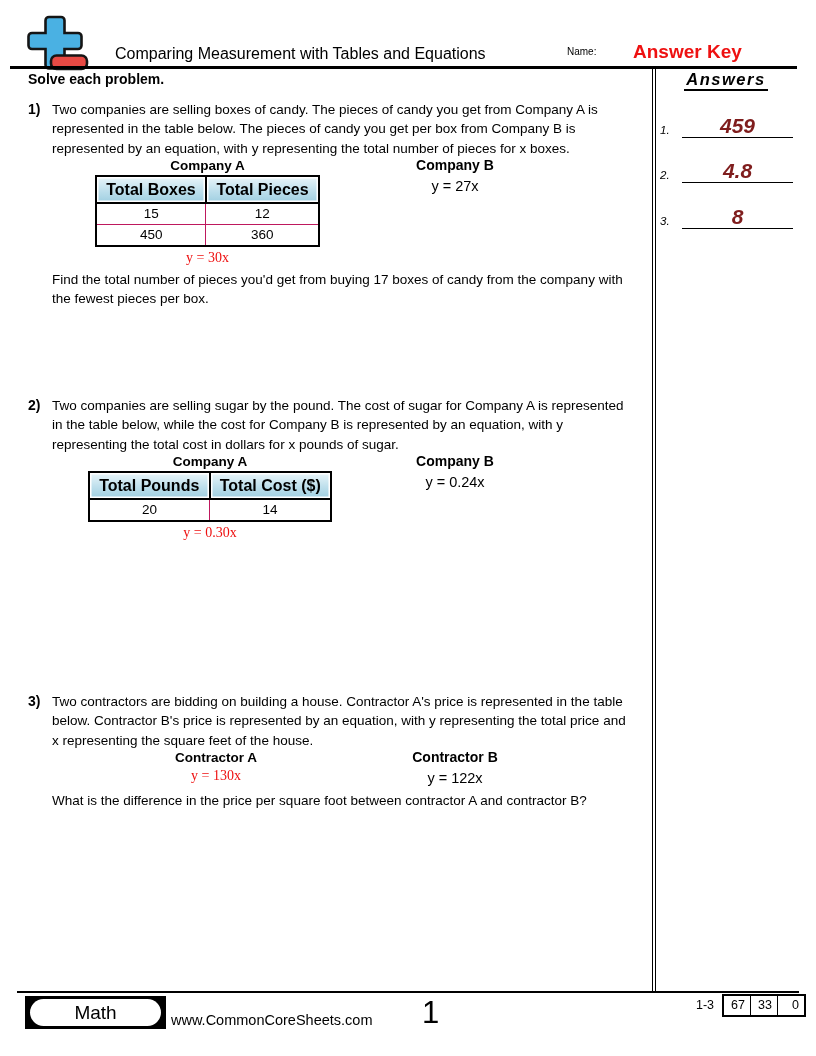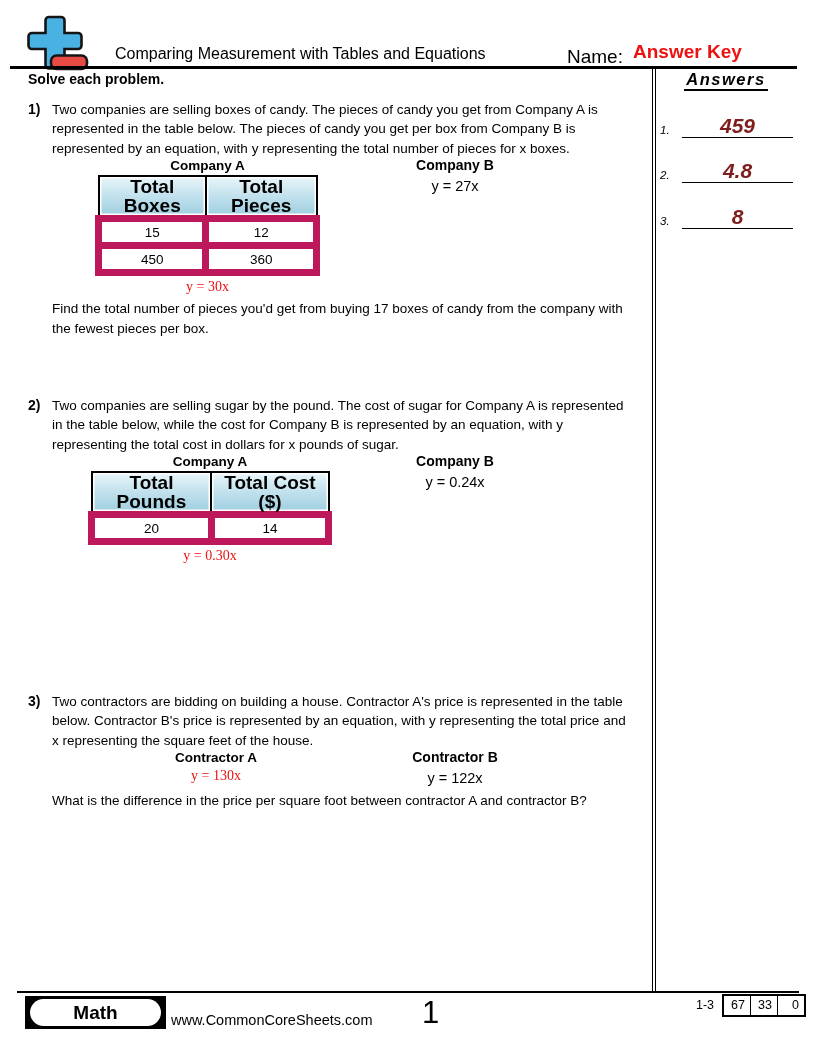--- a/index.html
+++ b/index.html
@@ -3,21 +3,21 @@
 <meta charset="utf-8">
 <style>
   html,body { margin:0; padding:0; background:#fff; }
   .page {
     position:relative; width:816px; height:1056px; background:#ffffff;
     font-family:"Liberation Sans", sans-serif; color:#000; overflow:hidden;
   }
   
   .logo { position:absolute; left:26px; top:14px; }
   .page-title { position:absolute; left:115px; top:45px; font-size:16px; white-space:nowrap; }
-  .name-label { position:absolute; left:567px; top:46px; font-size:19px; }
+  .name-label { position:absolute; left:567px; top:46px; font-size:10px; }
   .answer-key { position:absolute; left:633px; top:41px; font-size:19px; font-weight:bold; color:#ee1111; white-space:nowrap; }
   .header-rule { position:absolute; left:10px; top:66px; width:787px; height:2.5px; background:#000; }
   .solve-instruction { position:absolute; left:28px; top:71px; font-size:14px; font-weight:bold; }
 
   
   .col-divider { position:absolute; left:652px; top:68px; height:923px; width:2px;
                  border-left:1.5px solid #000; border-right:1.5px solid #000; }
   .answers-col { position:absolute; left:656px; top:70px; width:140px; height:910px;font-style:italic; }
   .answers-title { text-align:center; font-weight:bold; font-size:16.5px; letter-spacing:1.5px; }
   .answers-title span { border-bottom:2px solid #000; padding:0 2px 1px 2px; }
@@ -28,34 +28,34 @@
 
   
   .problem { position:absolute; left:28px; width:612px; display:flex; }
   .pnum { font-weight:bold; font-size:14px; width:24px; flex:none; line-height:19.3px; }
   .pbody { width:580px; font-size:13.5px; line-height:19.3px; }
   .pcols { display:flex; align-items:flex-start; }
   .table-block { text-align:center; flex:none; }
   .tbl-title { font-weight:bold; font-size:13.5px; line-height:15px; margin-bottom:2px; }
   .ctable { border-collapse:collapse; width:100%; border:2px solid #000; background:#fff; }
   .ctable th { border:2px solid #000; background:linear-gradient(180deg,#e9f5f9 0%,#bedfec 55%,#a0cfe1 100%);
-               box-shadow:inset 0 0 0 1.5px #ffffff; font-size:19px; font-weight:bold; height:25px; padding:0 3px; }
-  .ctable td { border:7px solid #be185d; font-size:13.5px; height:20px; text-align:center; padding:0 2px; }
+               box-shadow:inset 0 0 0 1.5px #ffffff; font-size:16px; font-weight:bold; height:25px; padding:0 3px; }
+  .ctable td { border:1px solid #be185d; font-size:13.5px; height:20px; text-align:center; padding:0 2px; }
   .tbl-eq { color:#ee1111; font-size:14px; margin-top:2px; line-height:18px;font-family:Liberation Serif, serif; }
   .eq-block { text-align:center; width:200px; flex:none; }
   .eq-title { font-weight:bold; font-size:14px; line-height:15px; }
   .eq-val { font-size:14.5px; margin-top:4px; }
   .pquestion { margin-top:3px; }
 
   
   .footer-rule { position:absolute; left:17px; top:991px; width:782px; height:2px; background:#000; }
   .math-badge { position:absolute; left:25px; top:996px; width:141px; height:33px; background:#000; }
   .math-badge-inner { position:absolute; left:5px; right:5px; top:3px; bottom:3px; background:#fff;
                       border-radius:16px; display:flex; align-items:center; justify-content:center;
-                      font-size:19px; font-weight:bold; }
+                      font-size:19px; font-weight:normal; }
   .site-url { position:absolute; left:171px; top:1012px; font-size:14.5px; }
   .page-num { position:absolute; left:422px; top:995px; font-size:31px; }
   .range-label { position:absolute; left:696px; top:998px; font-size:12.5px; }
   .score-boxes { position:absolute; left:722px; top:994px; display:flex; border:2px solid #000; background:#fff; }
   .score-cell { min-width:16px; padding:0 5px; height:19px; line-height:19px; text-align:right; font-size:12.5px; }
   .score-cell + .score-cell { border-left:1.5px solid #000; }
 </style>
 </head>
 <body>
 

